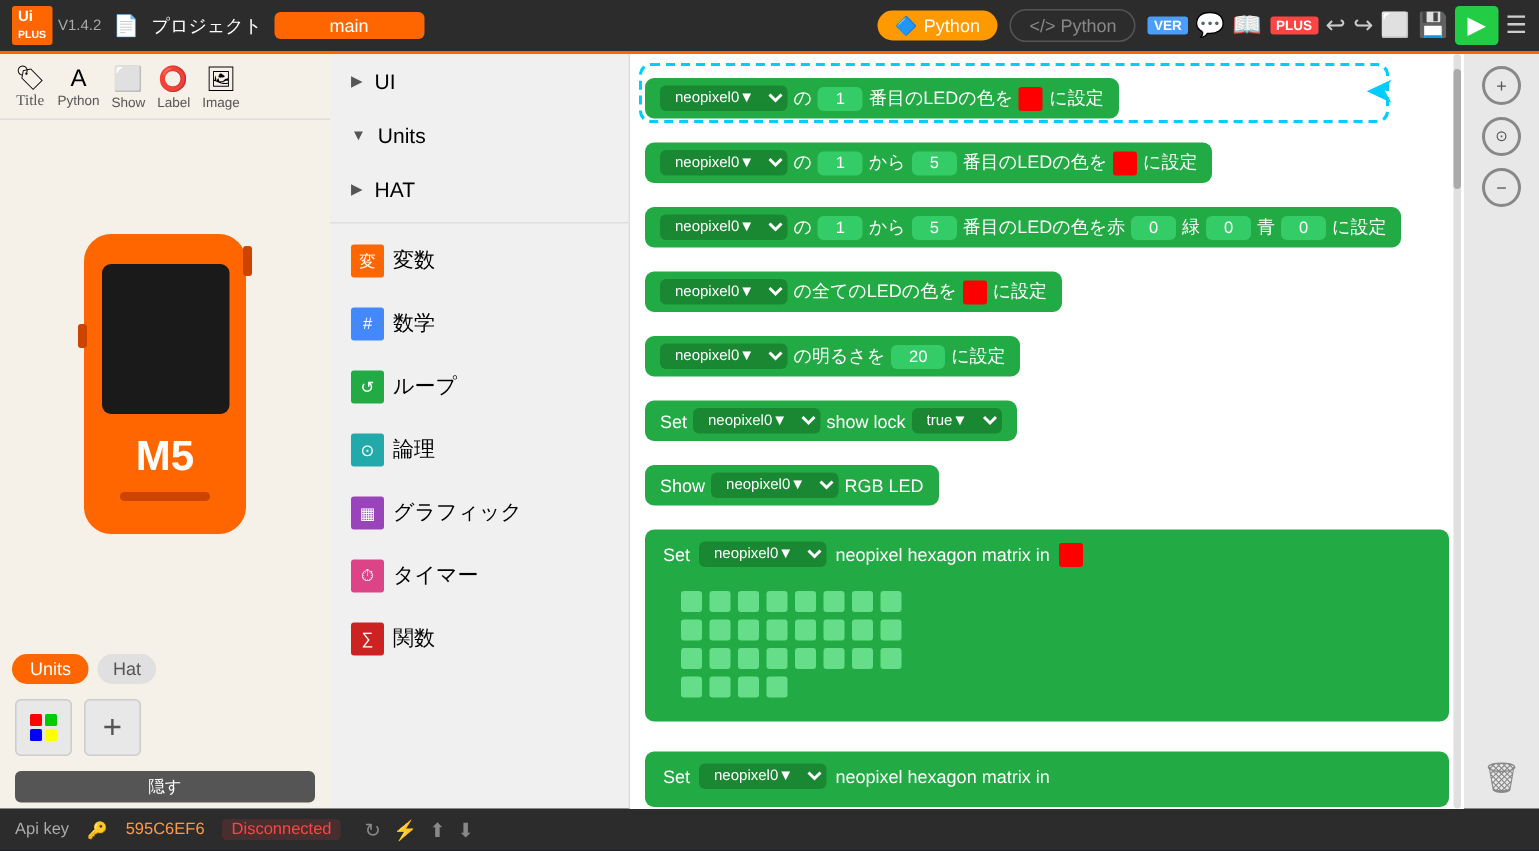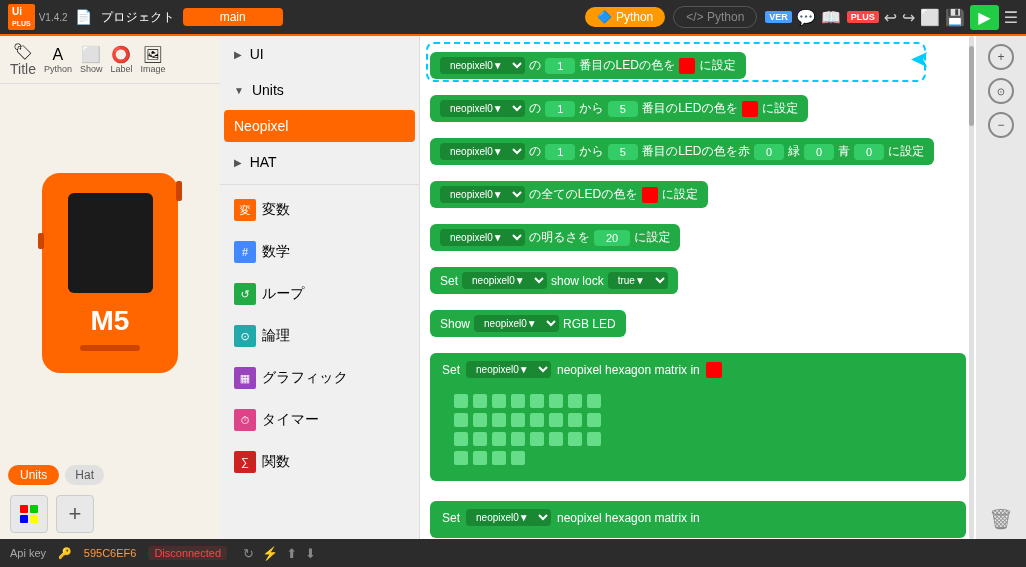--- a/index.html
+++ b/index.html
@@ -34,21 +34,21 @@
     .ver-badge { background: #4a9eff; color: white; font-size: 9px; padding: 1px 4px; border-radius: 2px; font-weight: bold; }
     .demo-badge { background: #ff4444; color: white; font-size: 9px; padding: 1px 4px; border-radius: 2px; font-weight: bold; }
     .run-btn { background: #22cc44; color: white; border: none; border-radius: 3px; padding: 3px 8px; cursor: pointer; font-size: 16px; }
 
     
     .main-layout { display: flex; width: 100%; height: calc(567px - 36px - 28px); }
 
     
     .left-panel { width: 220px; background: #f5f0e8; display: flex; flex-direction: column; }
     .device-area { flex: 1; display: flex; justify-content: center; align-items: center; padding: 10px; }
-    .device { width: 136px; height: 200px; background: #ff6600; border-radius: 18px; position: relative; display: flex; flex-direction: column; align-items: center; padding: 15px 10px 10px; }
+    .device { width: 108px; height: 200px; background: #ff6600; border-radius: 18px; position: relative; display: flex; flex-direction: column; align-items: center; padding: 15px 10px 10px; }
     .device-screen { width: 85px; height: 100px; background: #1a1a1a; border-radius: 6px; margin-top: 5px; }
     .device-btn-top { position: absolute; top: 8px; right: -4px; width: 6px; height: 20px; background: #cc4400; border-radius: 2px; }
     .device-btn-left { position: absolute; top: 60px; left: -4px; width: 6px; height: 16px; background: #cc4400; border-radius: 2px; }
     .device-label { color: white; font-size: 28px; font-weight: bold; margin-top: 12px; }
     .device-bottom-bar { width: 60px; height: 6px; background: #cc4400; border-radius: 3px; margin-top: 8px; }
     .tabs-row { display: flex; padding: 4px 8px; gap: 6px; }
     .tab-units { background: #ff6600; color: white; border: none; border-radius: 10px; padding: 3px 12px; font-size: 12px; cursor: pointer; }
     .tab-hat { background: #e0e0e0; color: #555; border: none; border-radius: 10px; padding: 3px 10px; font-size: 12px; cursor: pointer; }
     .device-icons { display: flex; padding: 6px 10px; gap: 8px; }
     .device-icon-btn { width: 38px; height: 38px; background: #e8e8e8; border: 1px solid #ccc; border-radius: 4px; display: flex; align-items: center; justify-content: center; cursor: pointer; font-size: 18px; }
@@ -128,21 +128,21 @@
   </div>
 </div>
 
 <div class="main-layout">
 
   <div class="left-panel">
 
     <div style="display:flex; align-items:center; gap:8px; padding:6px 10px; border-bottom:1px solid #ddd;">
       <div style="display:flex;flex-direction:column;align-items:center;cursor:pointer;">
         <span style="font-size:16px;">🏷</span>
-        <span style="font-size:14px;color:#555;">Title</span>
+        <span style="font-size:10px;color:#555;font-family:Liberation Serif, serif;">Title</span>
       </div>
       <div style="display:flex;flex-direction:column;align-items:center;cursor:pointer;">
         <span style="font-size:16px;">A</span>
         <span style="font-size:9px;color:#555;">Python</span>
       </div>
       <div style="display:flex;flex-direction:column;align-items:center;cursor:pointer;">
         <span style="font-size:16px;">⬜</span>
         <span style="font-size:9px;color:#555;">Show</span>
       </div>
       <div style="display:flex;flex-direction:column;align-items:center;cursor:pointer;">
@@ -177,31 +177,29 @@
           <rect x="12" y="2" width="8" height="8" fill="#00cc00" rx="1"></rect>
           <rect x="2" y="12" width="8" height="8" fill="#0000ff" rx="1"></rect>
           <rect x="12" y="12" width="8" height="8" fill="#ffff00" rx="1"></rect>
         </svg>
       </div>
       <div class="device-icon-btn">
         <span style="font-size:22px;color:#555;">+</span>
       </div>
     </div>
 
+    <button class="hide-btn">隠す</button>
   </div>
 
   <div class="menu-panel">
     <div class="menu-item expandable">
       <span>UI</span>
     </div>
     <div class="menu-item expanded">
       <span>Units</span>
-    </div>
-    <div class="menu-item active">
-      <span>Neopixel</span>
     </div>
     <div class="menu-item expandable">
       <span>HAT</span>
     </div>
     <div class="menu-separator"></div>
     <div class="menu-item">
       <div class="menu-icon-box">変</div>
       <span>変数</span>
     </div>
     <div class="menu-item">

